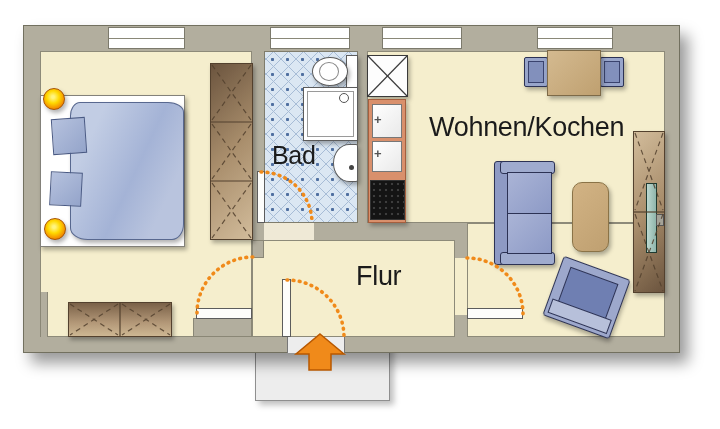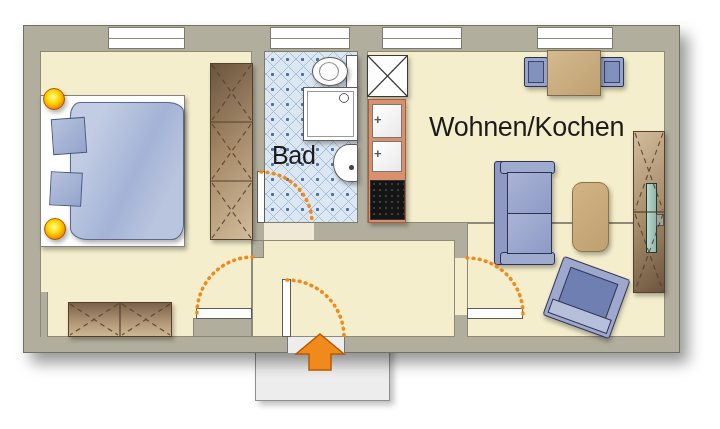--- a/index.html
+++ b/index.html
@@ -159,14 +159,15 @@
       <line x1="635" y1="133" x2="663" y2="210"></line>
         <line x1="663" y1="133" x2="635" y2="210"></line>
       <line x1="635" y1="214" x2="663" y2="291"></line>
         <line x1="663" y1="214" x2="635" y2="291"></line>
     </g>
     <polygon points="320,334 344,354 331,354 331,370 309,370 309,354 296,354" fill="var(--orange)" stroke="#b85800" stroke-width="1.5"></polygon>
   </svg>
 
   <div class="abs label" style="left:272px;top:141px;font-size:25px;">Bad</div>
   <div class="abs label" style="left:429px;top:112px;font-size:27px;">Wohnen/Kochen</div>
+  <div class="abs label" style="left:356px;top:261px;font-size:27px;">Flur</div>
 
 </div>
 
 </body></html>

